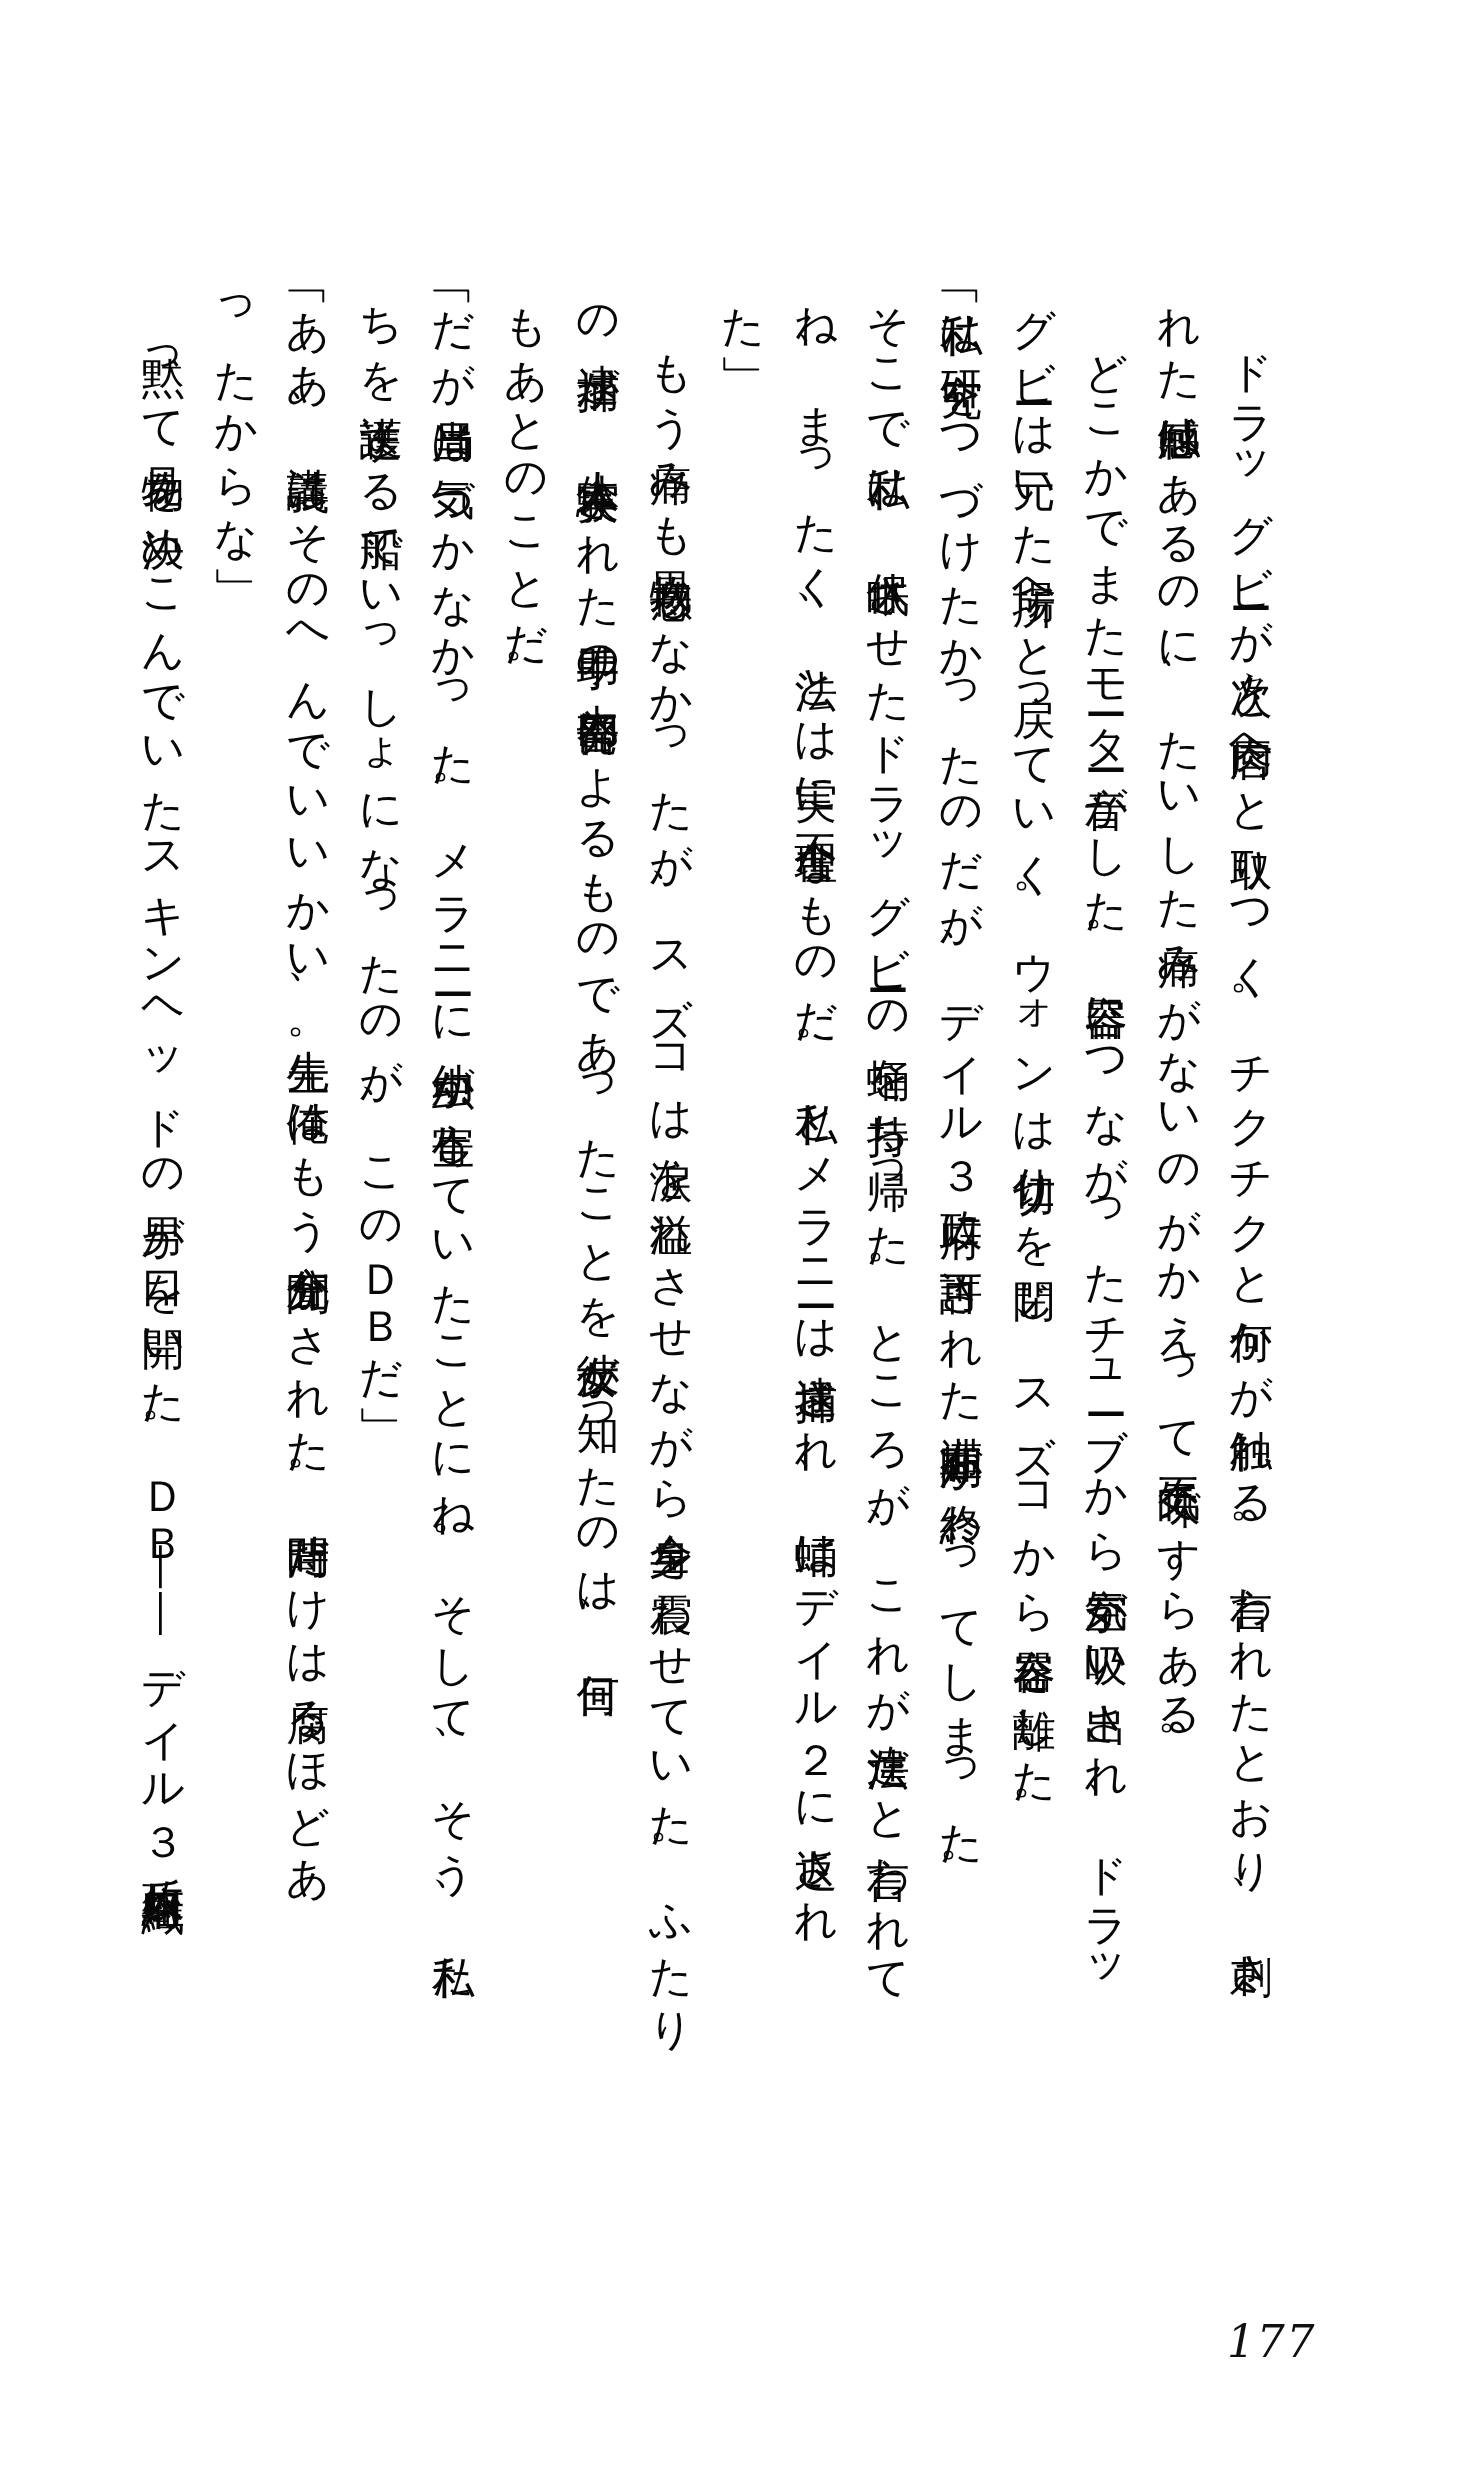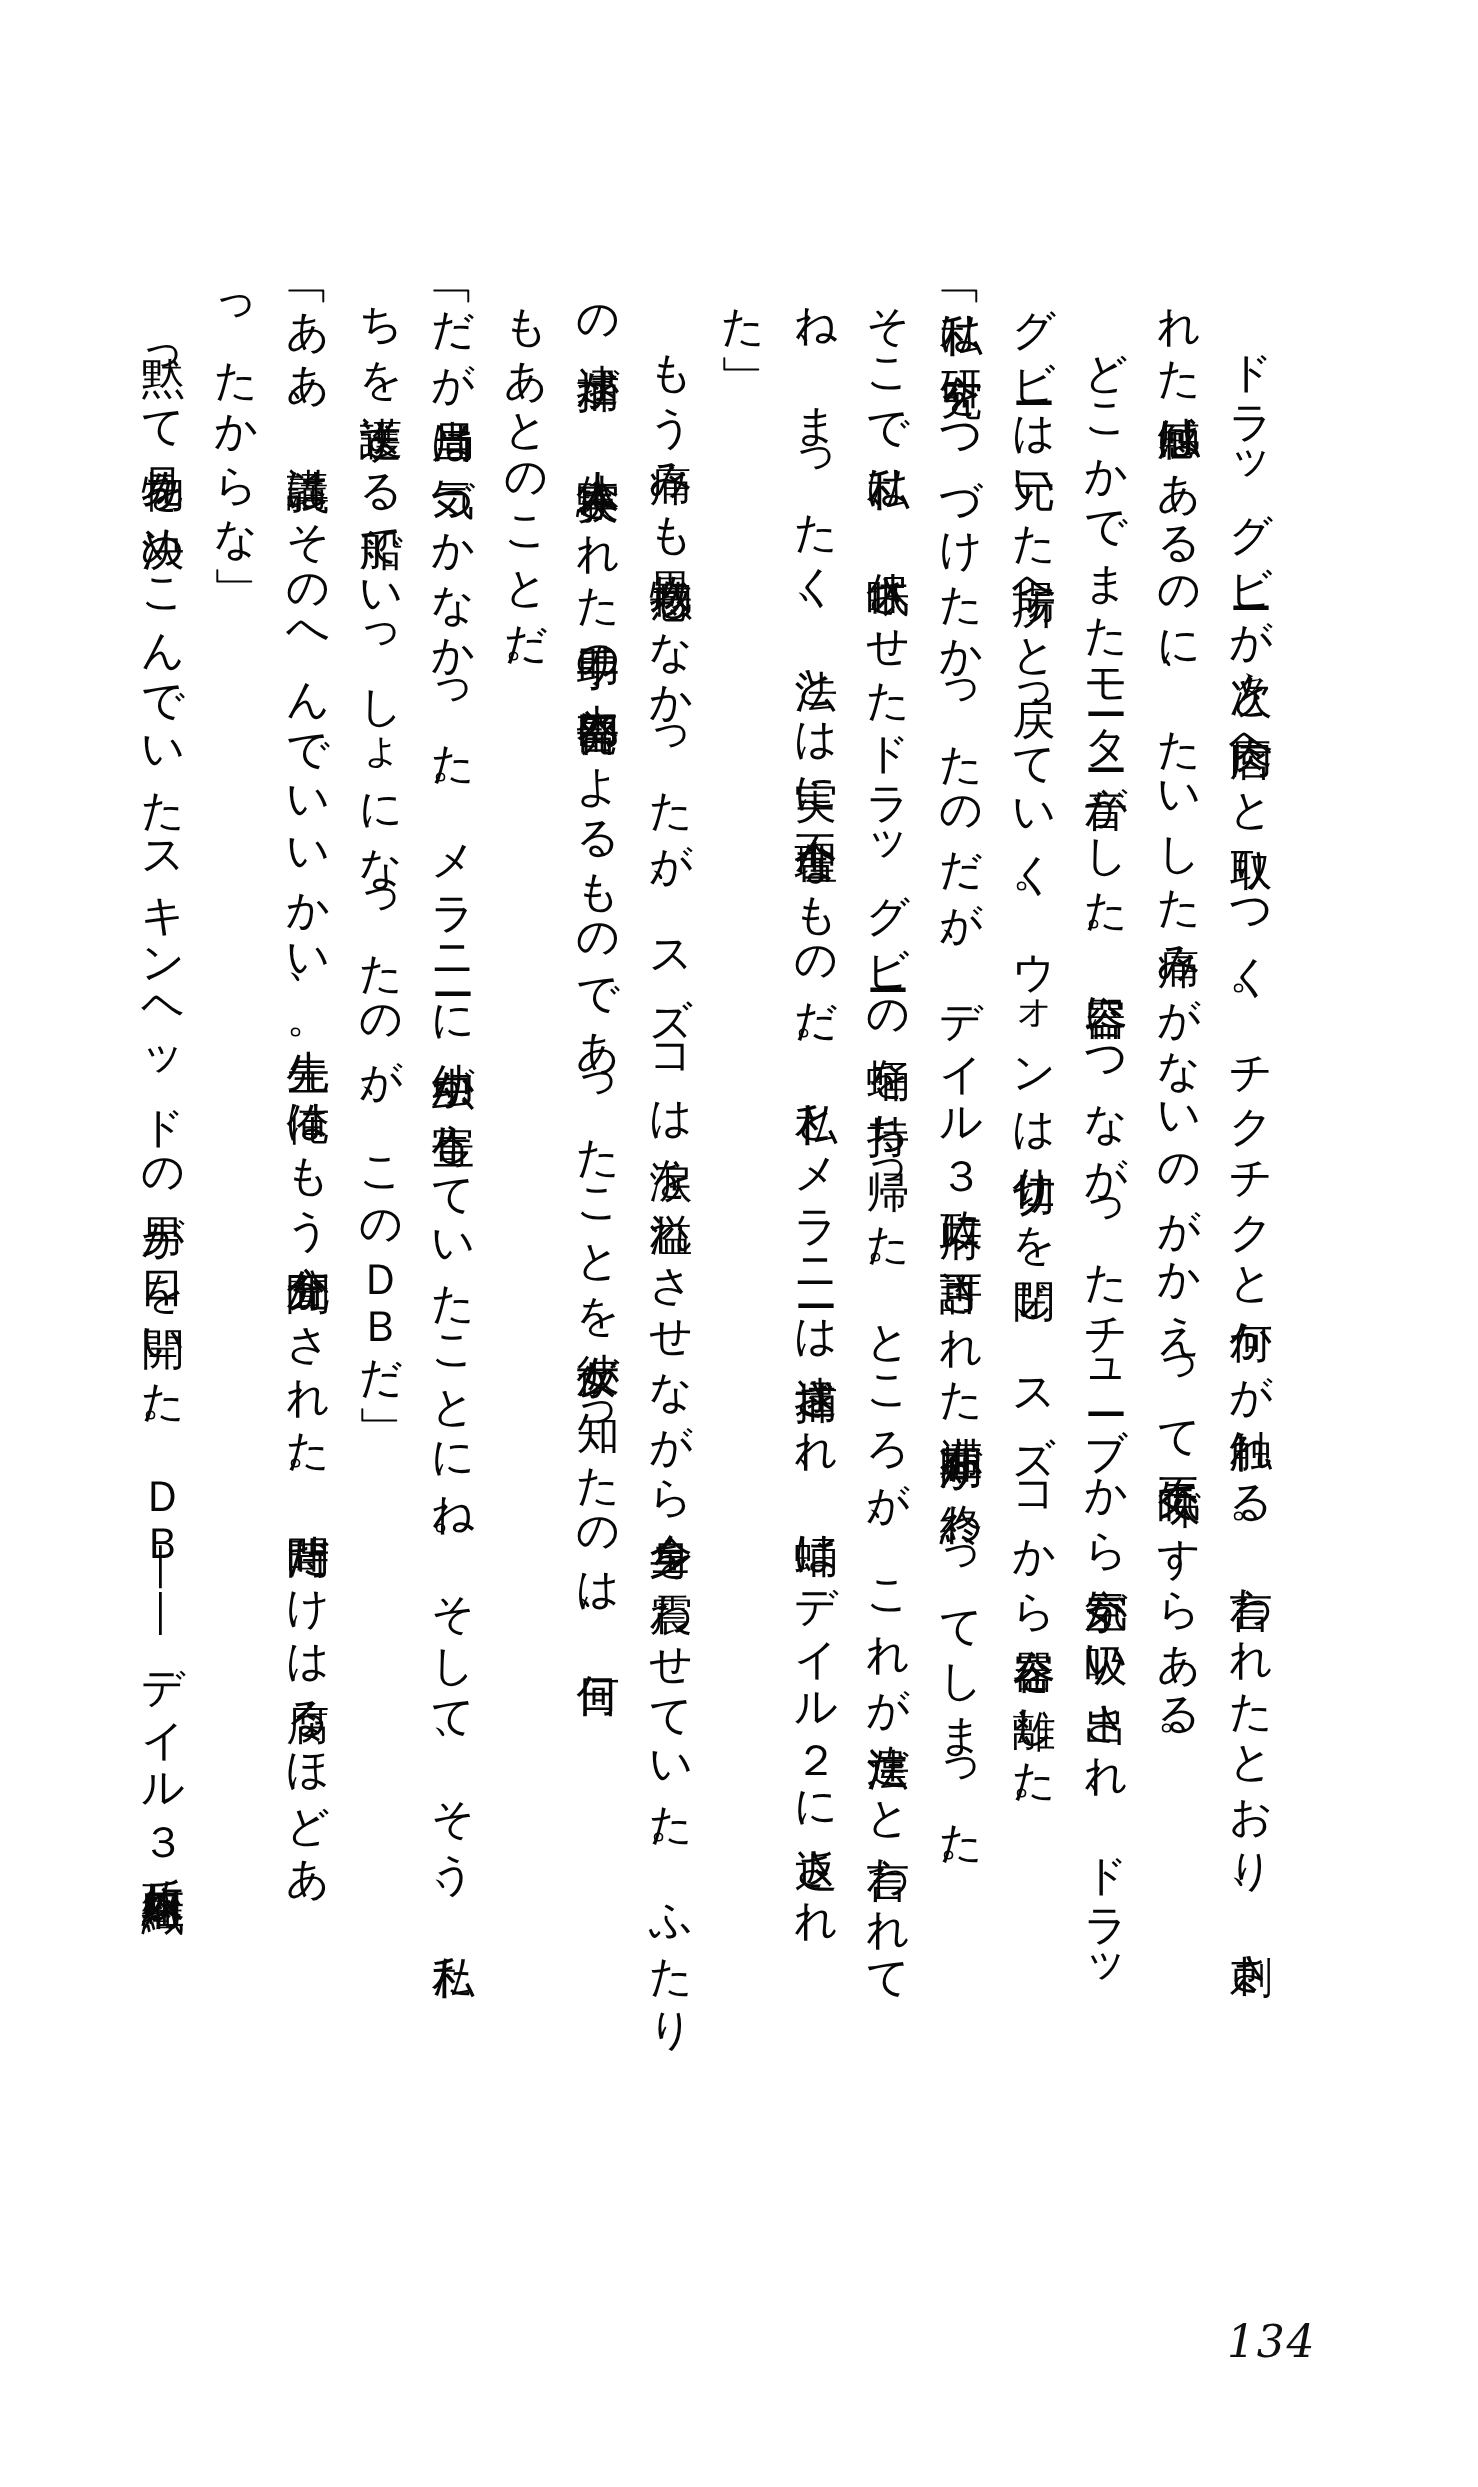--- a/index.html
+++ b/index.html
@@ -58,15 +58,15 @@
       <div class="vline" style="left: 721px; top: 277px;">た」</div>
       <div class="vline" style="left: 649px; top: 323px;">もう痛みも異物感もなかったが、スズコは涙を溢れさせながら全身を震わせていた。ふたり</div>
       <div class="vline" style="left: 576px; top: 277px;">の逮捕が、人体実験された助手の内部告発によるものであったことを彼女が知ったのは、何日</div>
       <div class="vline" style="left: 504px; top: 277px;">もあとのことだ。</div>
       <div class="vline" style="left: 431px; top: 277px;">「だが当局は気づかなかった。メラニーに幼虫が寄生していたことにね。そして、そう、私た</div>
       <div class="vline" style="left: 359px; top: 277px;">ちを護送する船でいっしょになったのが、このＤＢだ」</div>
       <div class="vline" style="left: 286px; top: 277px;">「ああ、講義はそのへんでいいかい、先生。俺はもう充分聞かされた。時間だけは腐るほどあ</div>
       <div class="vline" style="left: 214px; top: 277px;">ったからな」</div>
       <div class="vline" style="left: 141px; top: 323px;">黙って見物を決めこんでいたスキンヘッドの男が口を開いた。ＤＢ――デイル３反政府組織</div>
     </div>
-  <div class="page-number">134</div>
+  <div class="page-number">177</div>
 </div>
 
 
 </body></html>

